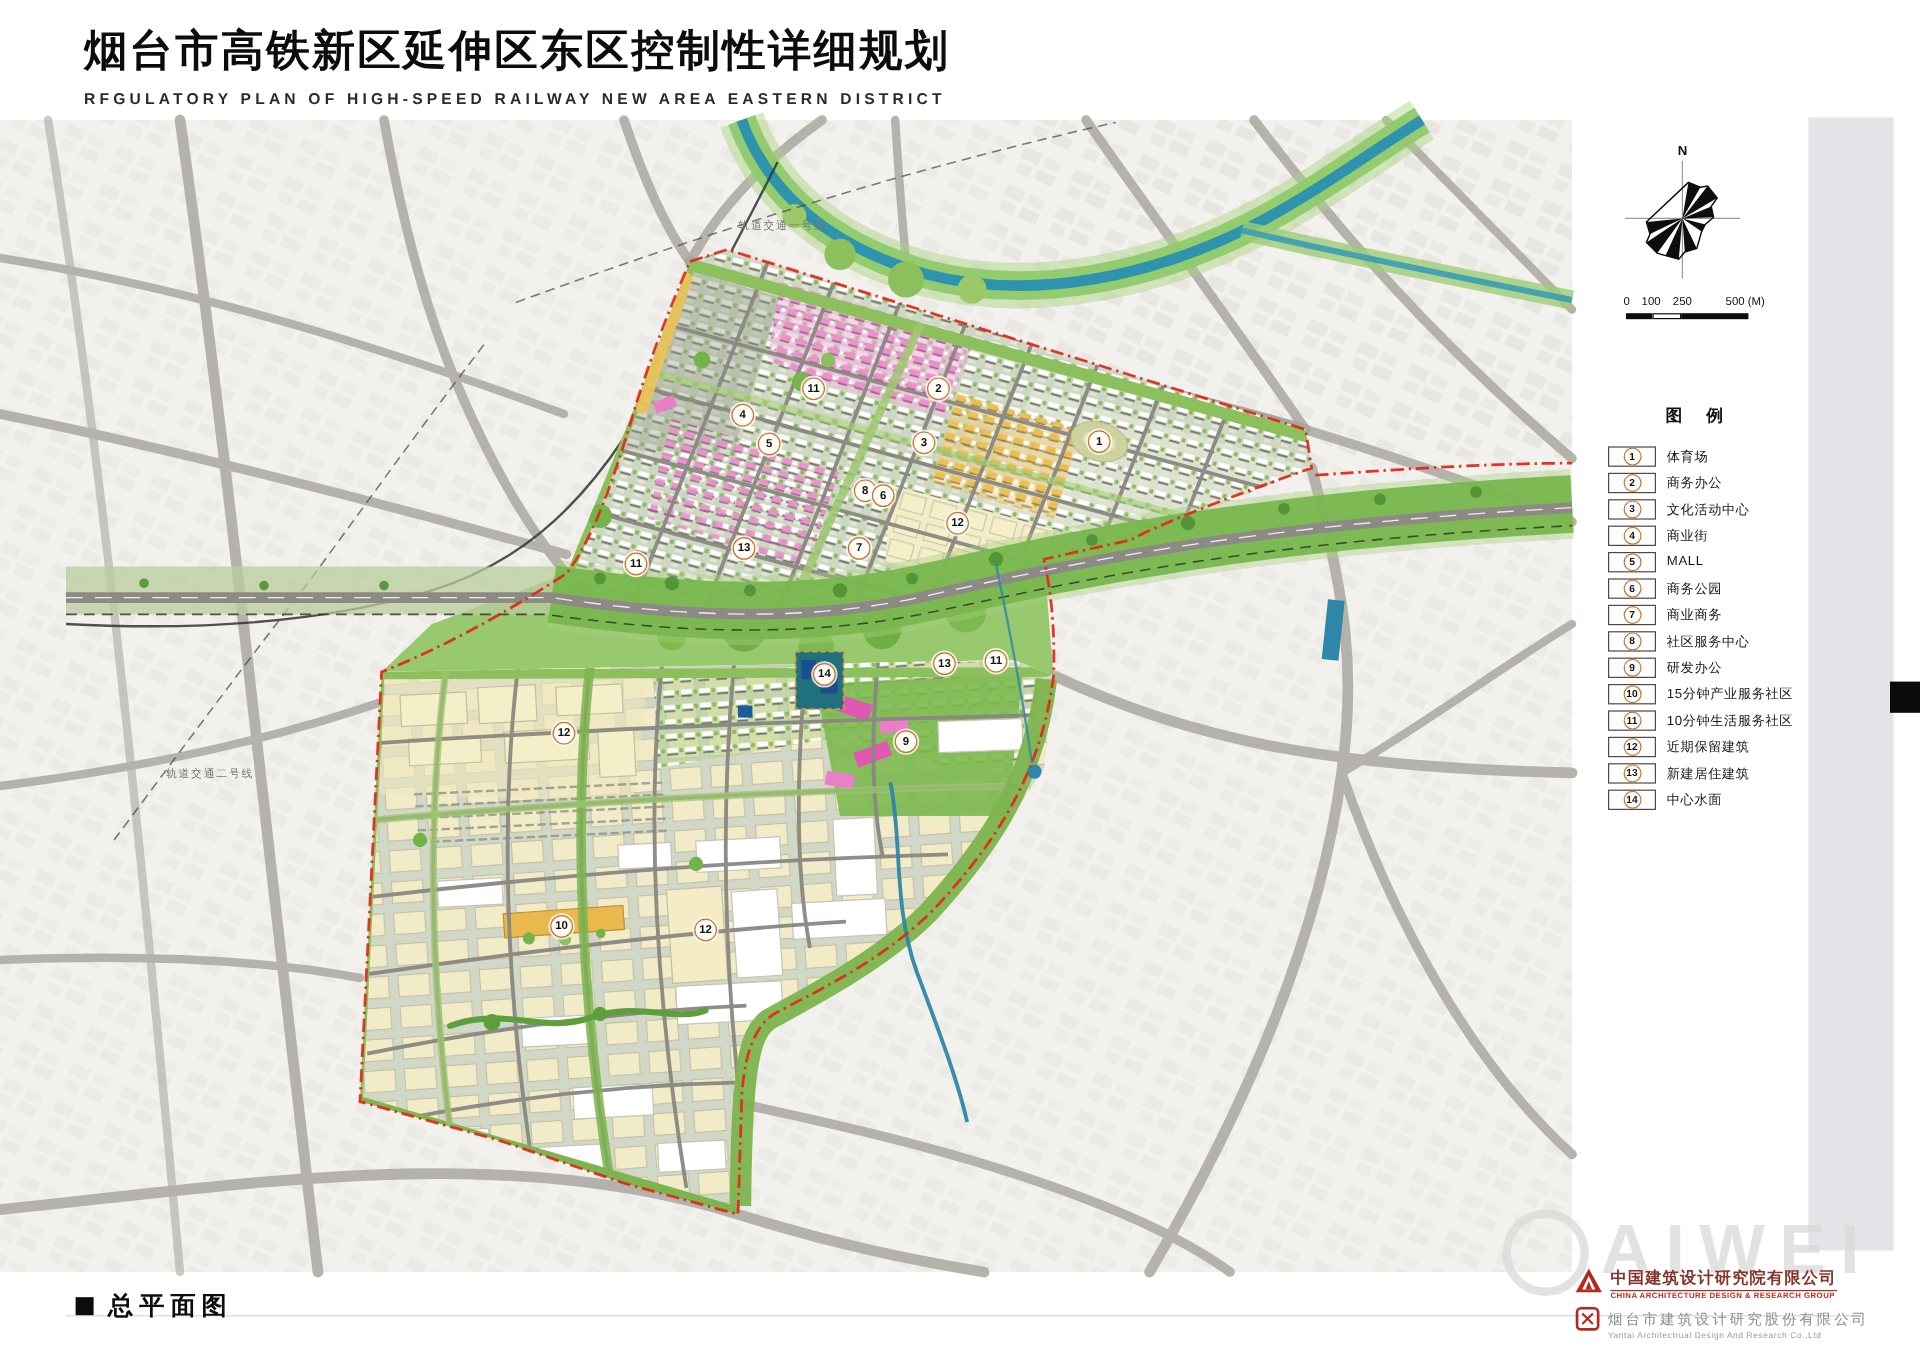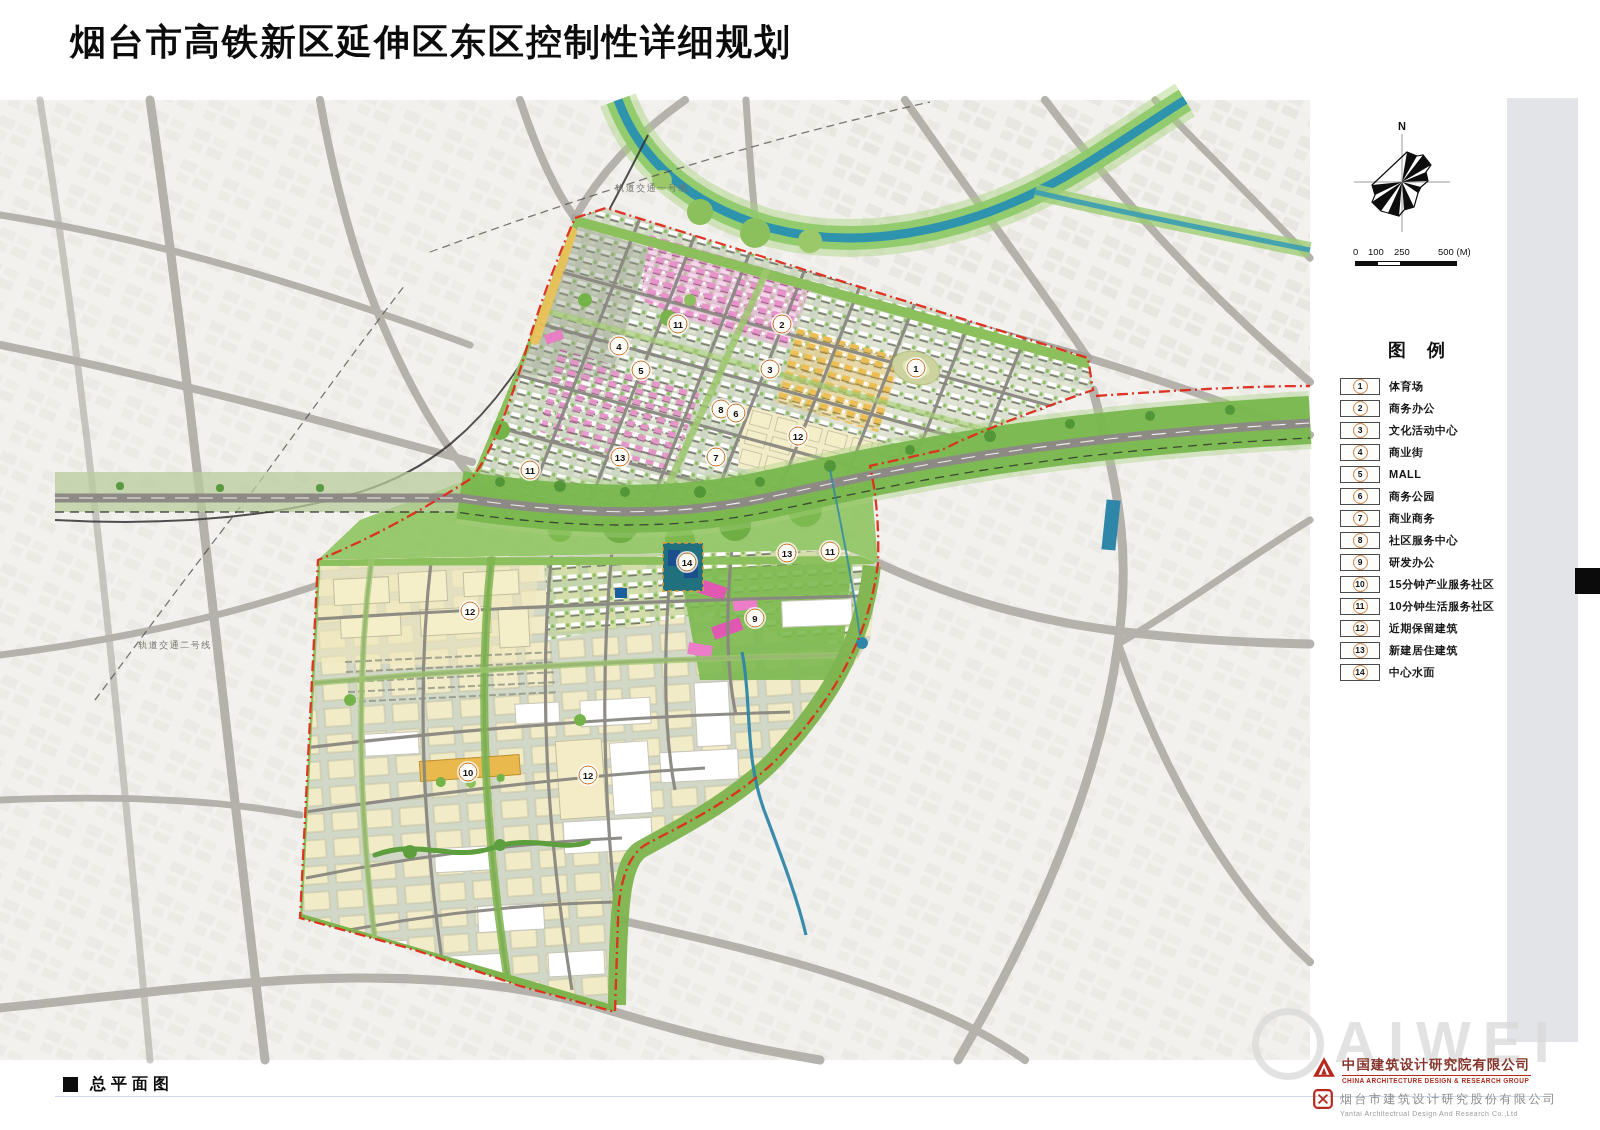--- a/index.html
+++ b/index.html
@@ -25,31 +25,31 @@
   .north{position:absolute;left:1402px;top:126px;transform:translate(-50%,-50%);
       font-size:11px;font-weight:700;color:#111;z-index:6;}
 
   .scalebar{position:absolute;left:1328px;top:246px;width:150px;z-index:5;font-size:9.5px;color:#111;}
   .scalebar .ticks{position:relative;height:12px;}
   .scalebar .ticks span{position:absolute;top:0;}
   .sb-bar{position:relative;margin-top:3px;height:5px;}
   .sb-bar .seg{position:absolute;top:0;height:5px;box-sizing:border-box;}
 
   .legend{position:absolute;left:1340px;top:338px;z-index:5;}
-  .legend .ltitle{font-size:18px;font-weight:700;color:#111;letter-spacing:8px;margin-left:48px;margin-bottom:16px;}
+  .legend .ltitle{font-size:14px;font-weight:700;color:#111;letter-spacing:8px;margin-left:48px;margin-bottom:16px;}
   .lrow{display:flex;align-items:center;margin-bottom:6px;height:16px;}
   .lbox{width:38px;height:15px;border:1px solid #4a4a4a;background:#fdfdfc;display:flex;
         align-items:center;justify-content:center;margin-right:9px;flex:0 0 auto;}
   .lcirc{width:13px;height:13px;border:1.3px solid #c9732b;border-radius:50%;background:#fff;
         display:flex;align-items:center;justify-content:center;font-size:8.5px;font-weight:700;color:#111;}
-  .llabel{font-size:11px;color:#161616;letter-spacing:.5px;white-space:nowrap;font-weight:bold;}
+  .llabel{font-size:11px;color:#161616;letter-spacing:.5px;white-space:nowrap;}
 
   .footer{position:absolute;left:63px;top:1074px;display:flex;align-items:center;z-index:5;}
   .fsq{width:15px;height:15px;background:#0c0c0c;margin-right:12px;}
-  .ftext{font-size:16px;font-weight:700;color:#0c0c0c;letter-spacing:5px;}
+  .ftext{font-size:21px;font-weight:700;color:#0c0c0c;letter-spacing:5px;}
   .bottom-rule{position:absolute;left:55px;top:1096px;width:1490px;height:1px;background:#c3d2e8;opacity:.85;z-index:2;}
 
   .watermark{position:absolute;left:1252px;top:1008px;display:flex;z-index:1;opacity:.75;}
   .wm-circle{width:58px;height:58px;border:7px solid #d9d9d9;border-radius:50%;margin-right:10px;}
   .wm-text{font-size:58px;font-weight:800;color:#d9d9d9;letter-spacing:12px;}
 
   .publisher{position:absolute;left:1312px;top:1056px;z-index:2;width:280px;}
   .pub-row{display:flex;align-items:flex-start;}
   .pub-logo{flex:0 0 auto;margin-right:6px;}
   .p1cn{font-size:13.5px;font-weight:700;color:#86342a;letter-spacing:1px;white-space:nowrap;
@@ -343,20 +343,21 @@
                L 318,560
                C 380,535 430,505 472,478
                C 495,448 512,398 530,337
                C 545,290 560,252 575,218 Z"></path>
       <path d="M 1096,396 C 1180,390 1250,386 1310,386"></path>
     </g>
   </svg>
 
   <header class="hdr">
     <h1>烟台市高铁新区延伸区东区控制性详细规划</h1>
+    <div class="sub">RFGULATORY PLAN OF HIGH-SPEED RAILWAY NEW AREA EASTERN DISTRICT</div>
   </header>
 
   <div class="gray-panel"></div>
   <div class="black-tab"></div>
 
   <div class="maplabel" style="left: 652px; top: 148px;">轨道交通一号线</div>
   <div class="maplabel" style="left: 175px; top: 605px;">轨道交通二号线</div>
 
   <div class="mk" style="left: 678px; top: 324px;">
       <span>11</span>

